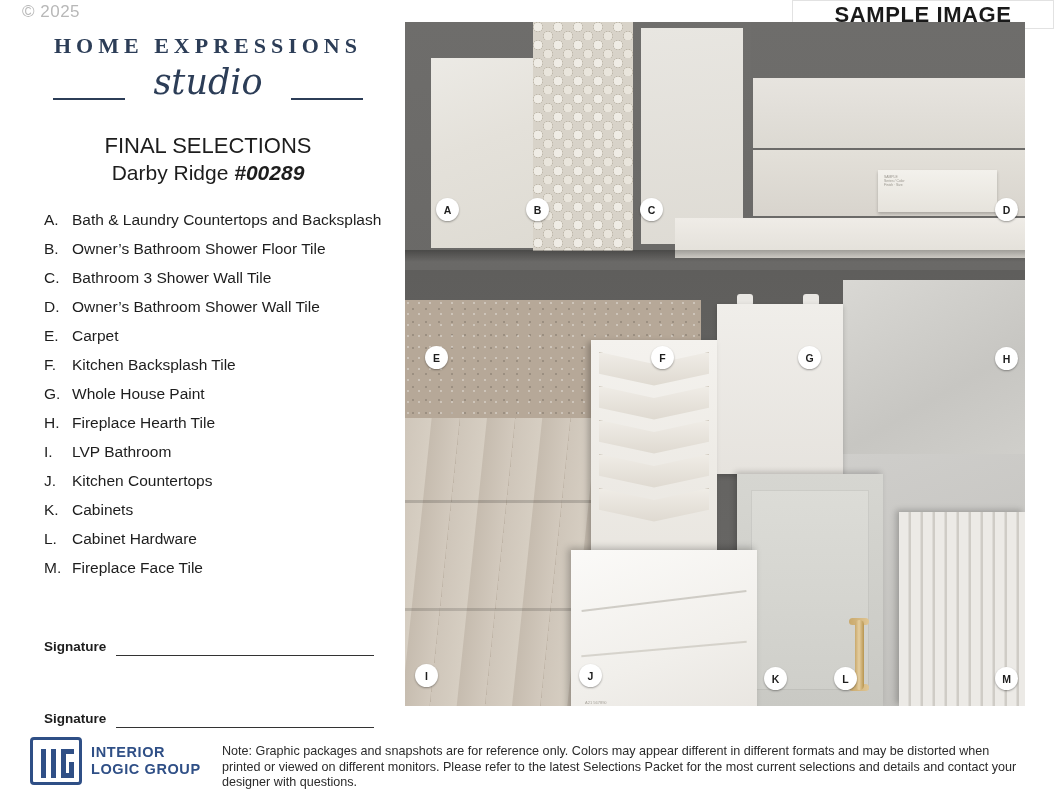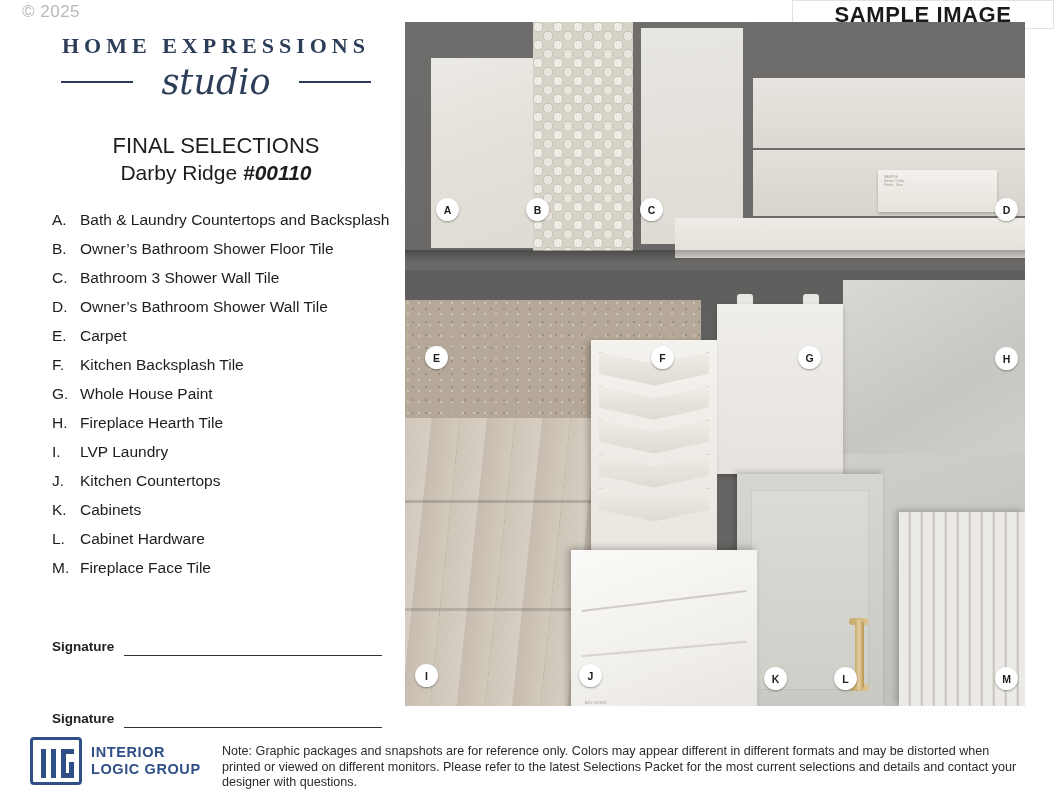--- a/index.html
+++ b/index.html
@@ -42,21 +42,21 @@
   .sample-banner span {
     font-size: 22px;
     font-weight: bold;
     letter-spacing: 0.6px;
     color: #1a1a1a;
   }
 
   
   .left-col {
     position: absolute;
-    left: 16px;
+    left: 8px;
     top: 0;
     width: 400px;
     height: 791px;
   }
   .brand {
     position: absolute;
     top: 33px;
     left: 0;
     width: 400px;
     text-align: center;
@@ -73,21 +73,21 @@
     font-style: italic;
     font-size: 35px;
     color: #2c3d57;
     margin-top: 2px;
     line-height: 1;
     position: relative;
     display: inline-block;
   }
   .script-row {
     display: flex;
-    align-items: center;
+    align-items: flex-end;
     justify-content: center;
     gap: 28px;
     margin-top: 4px;
   }
   .script-rule {
     width: 72px;
     height: 2px;
     background: #2c3d57;
   }
 
@@ -381,21 +381,21 @@
     <div class="script-row">
       <span class="script-rule"></span>
       <span class="brand-script">studio</span>
       <span class="script-rule"></span>
     </div>
   </div>
 
   <div class="doc-title">FINAL SELECTIONS</div>
   <div class="doc-sub">
     <span>Darby Ridge</span>
-    <span class="job">#00110</span>
+    <span class="job">#00289</span>
   </div>
 
   <div class="legend">
     <div class="legend-row">
       <span class="legend-key">A.</span>
       <span class="legend-label">Bath &amp; Laundry Countertops and Backsplash</span>
     </div>
     <div class="legend-row">
       <span class="legend-key">B.</span>
       <span class="legend-label">Owner’s Bathroom Shower Floor Tile</span>
@@ -419,21 +419,21 @@
     <div class="legend-row">
       <span class="legend-key">G.</span>
       <span class="legend-label">Whole House Paint</span>
     </div>
     <div class="legend-row">
       <span class="legend-key">H.</span>
       <span class="legend-label">Fireplace Hearth Tile</span>
     </div>
     <div class="legend-row">
       <span class="legend-key">I.</span>
-      <span class="legend-label">LVP Laundry</span>
+      <span class="legend-label">LVP Bathroom</span>
     </div>
     <div class="legend-row">
       <span class="legend-key">J.</span>
       <span class="legend-label">Kitchen Countertops</span>
     </div>
     <div class="legend-row">
       <span class="legend-key">K.</span>
       <span class="legend-label">Cabinets</span>
     </div>
     <div class="legend-row">

